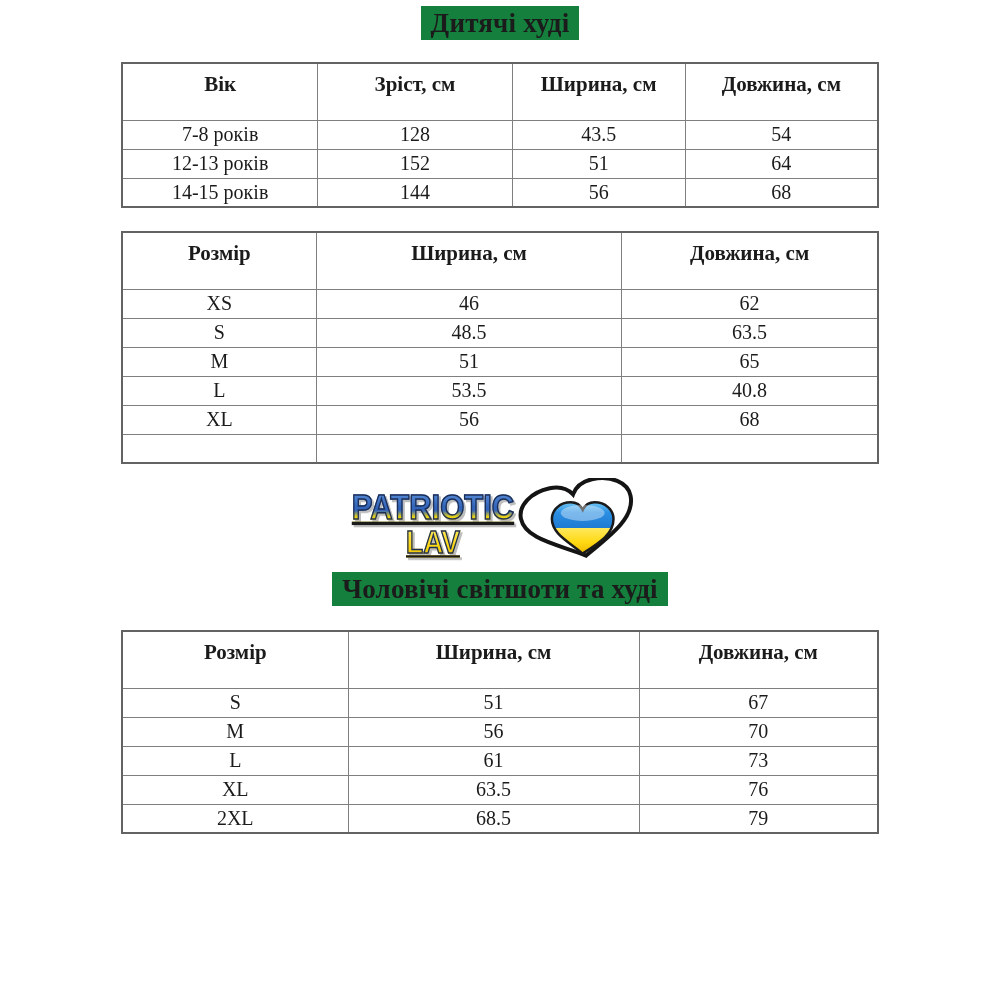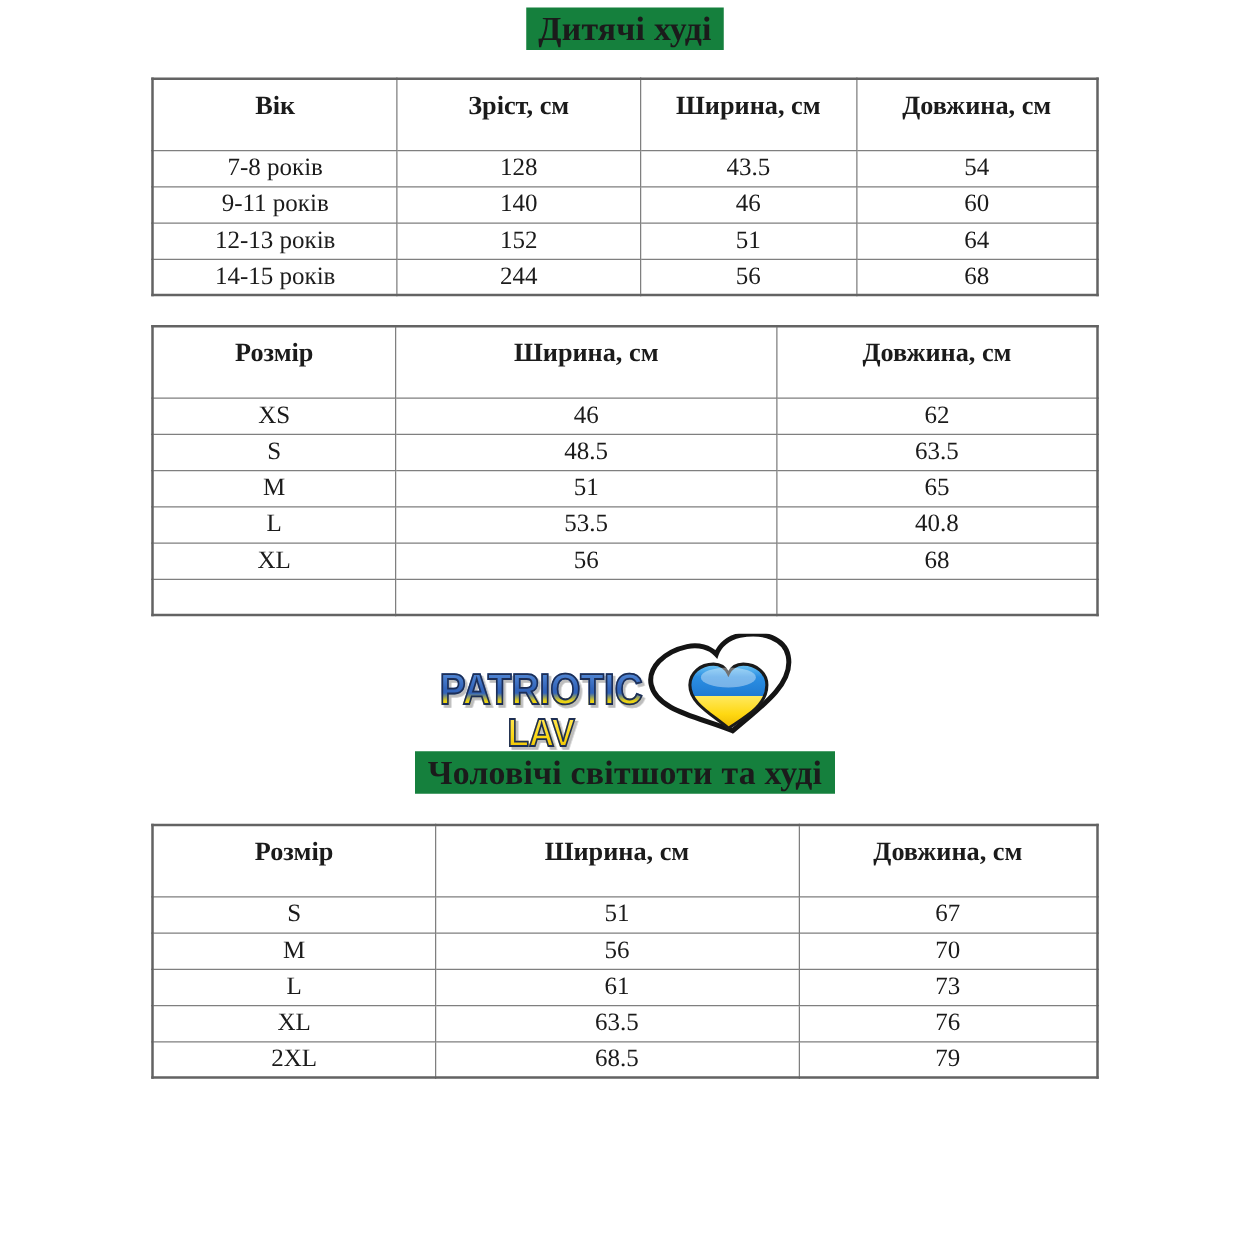--- a/index.html
+++ b/index.html
@@ -42,21 +42,21 @@
     font-size: 21px; font-weight: bold;
   }
   table.size-table td {
     height: 29px; padding: 0;
     font-size: 20px; font-weight: normal; margin-left: 37px;
   }
 
   
   .logo {
     margin-top: 14px; height: 92px;
-    display: flex; justify-content: center; align-items: flex-end;
+    display: flex; justify-content: center; align-items: center; text-decoration: underline;
   }
   .logo-textwrap { text-align: center; margin-right: 2px; transform: scaleY(1.12); }
   .logo-line {
     font-family: "Liberation Sans", sans-serif;
     font-weight: bold; letter-spacing: 0px; line-height: 1.0;
     background: linear-gradient(to bottom, #5d93dd 0%, #3264ba 48%, #3264ba 58%, #e8d215 76%, #ffdf05 100%);
     -webkit-background-clip: text; background-clip: text;
     color: transparent;
     -webkit-text-stroke: 1.3px #1d2e55;
     filter: drop-shadow(2px 2px 0px #bdbdbd);
@@ -95,34 +95,28 @@
         </tr>
       </thead>
     <tbody>
         <tr>
           <td>7-8 років</td>
           <td>128</td>
           <td>43.5</td>
           <td>54</td>
         </tr>
         <tr>
-          <td>9-11 років</td>
-          <td>140</td>
-          <td>46</td>
-          <td>60</td>
-        </tr>
-        <tr>
           <td>12-13 років</td>
           <td>152</td>
           <td>51</td>
           <td>64</td>
         </tr>
         <tr>
           <td>14-15 років</td>
-          <td>244</td>
+          <td>144</td>
           <td>56</td>
           <td>68</td>
         </tr>
       </tbody>
   </table>
 
   <table class="size-table table-2">
     <colgroup>
       <col style="width:25.7%">
         <col style="width:40.4%">

